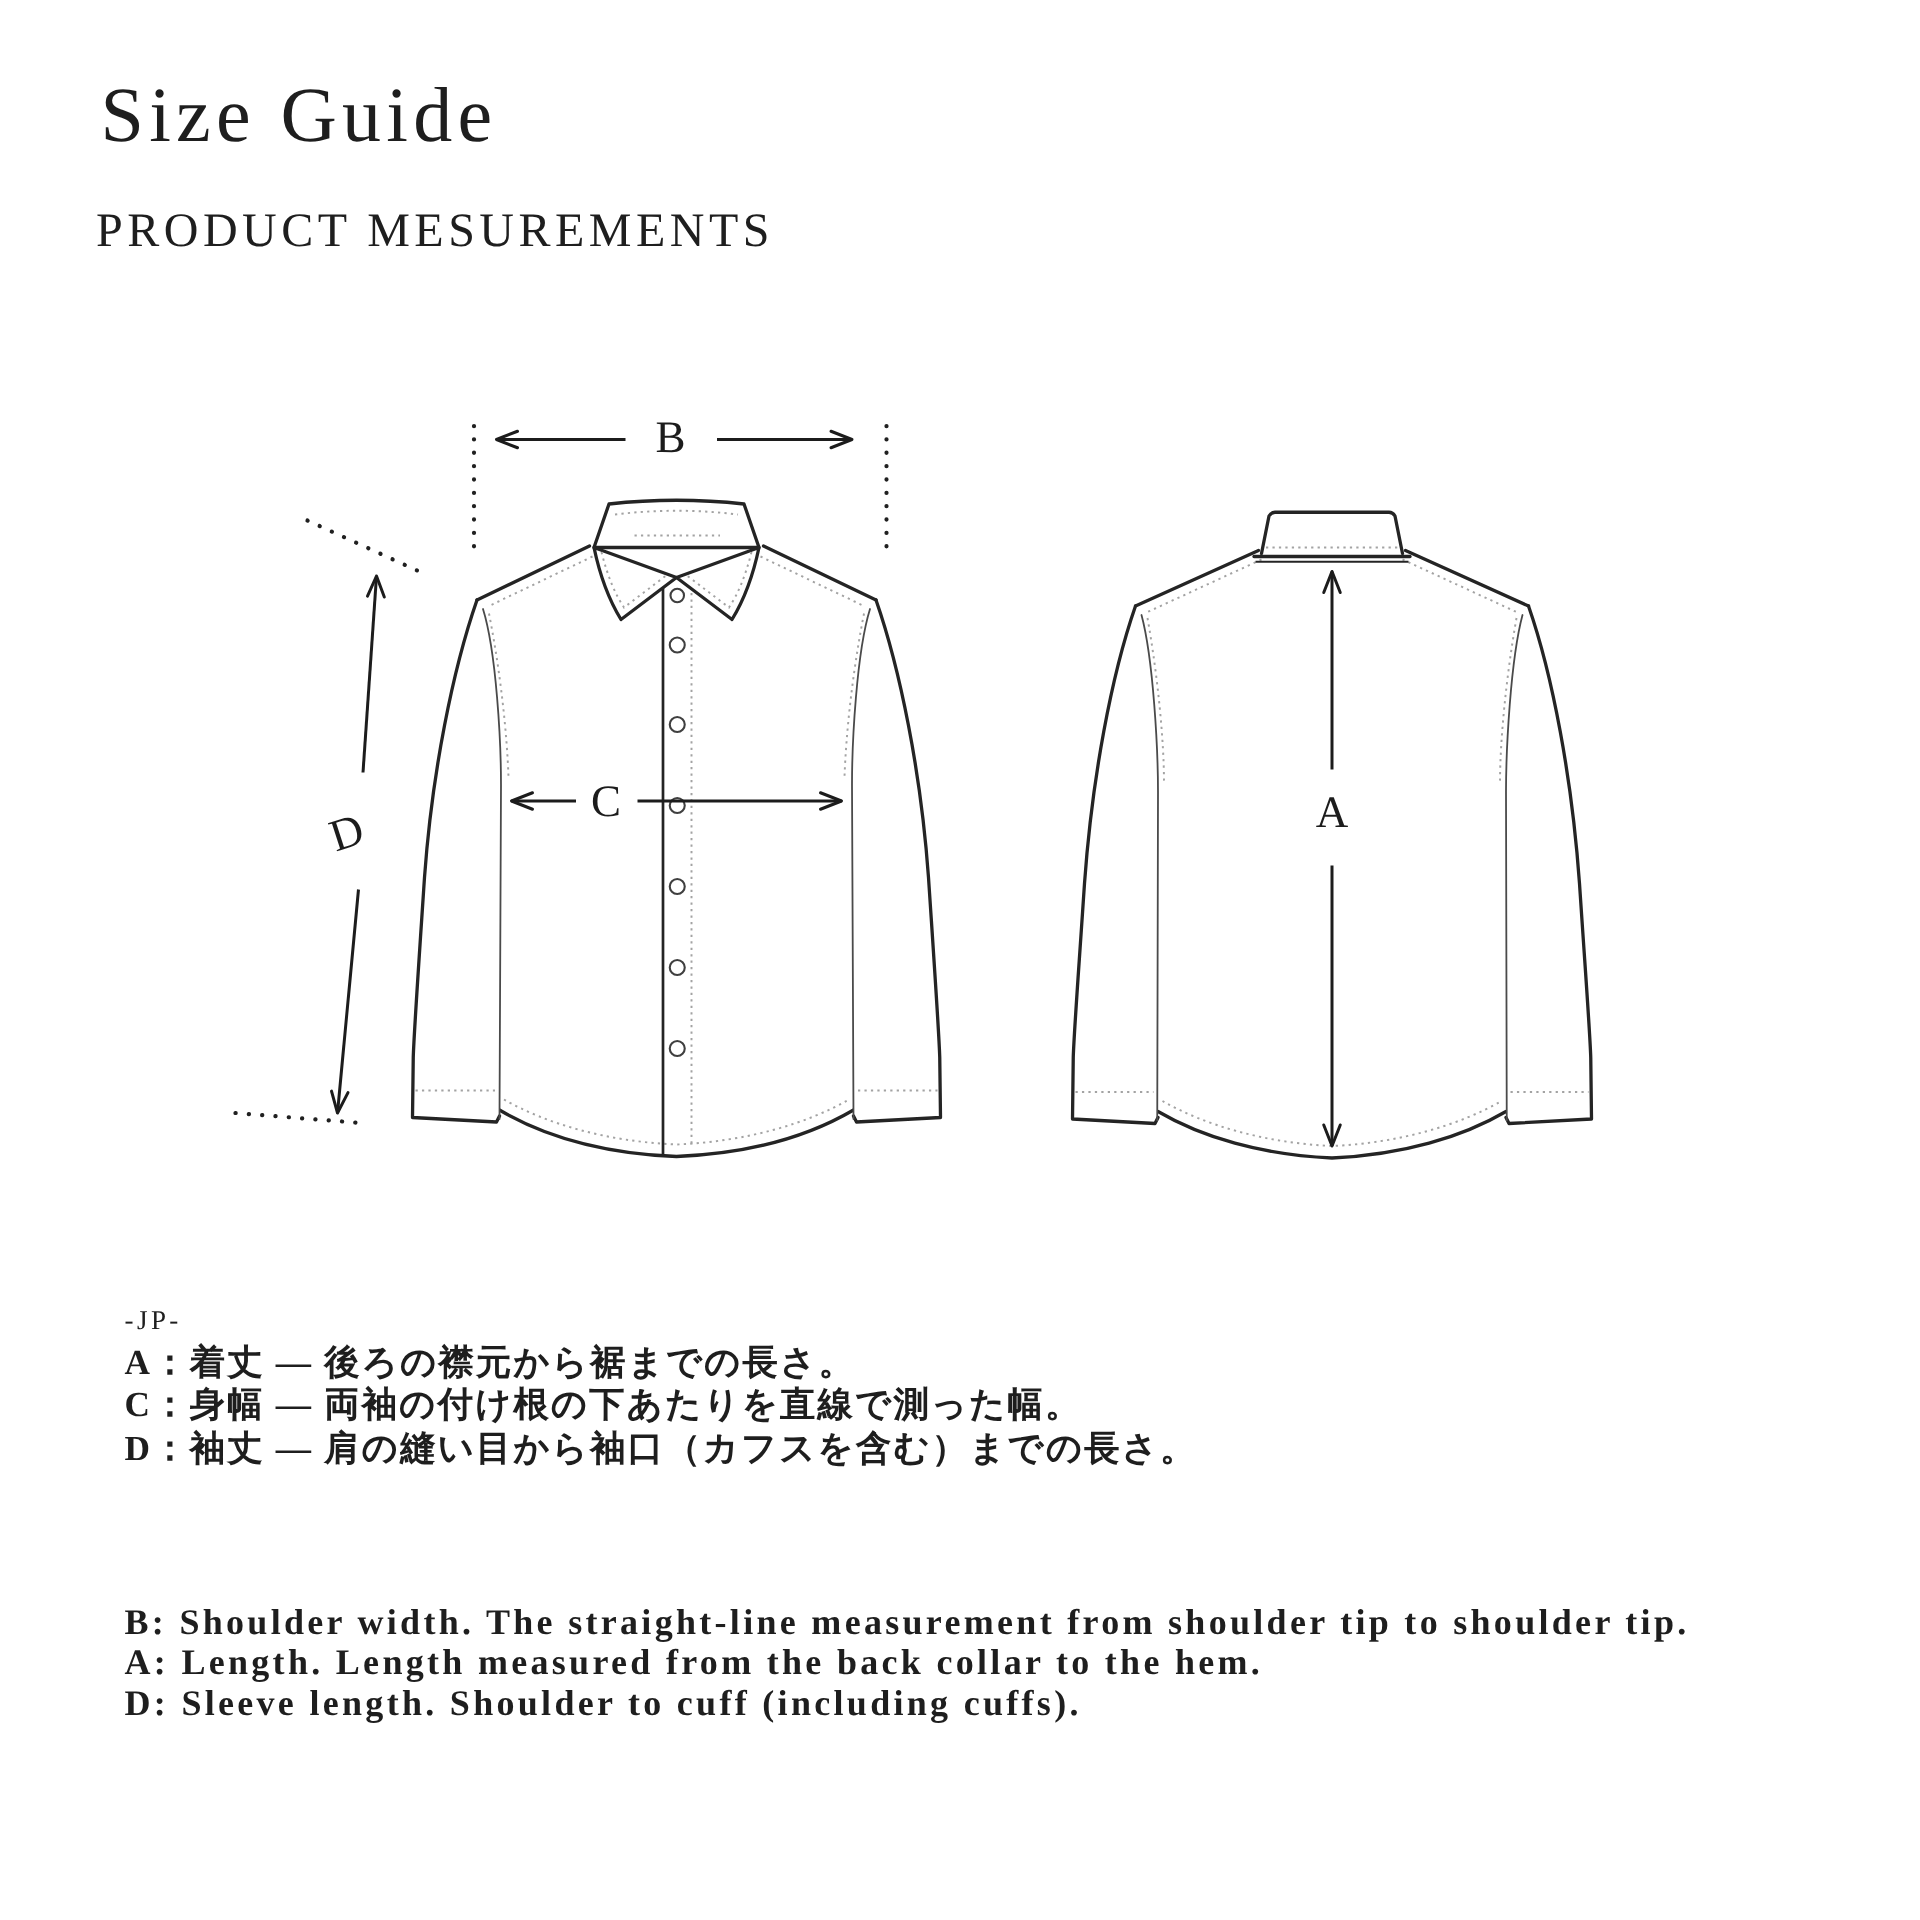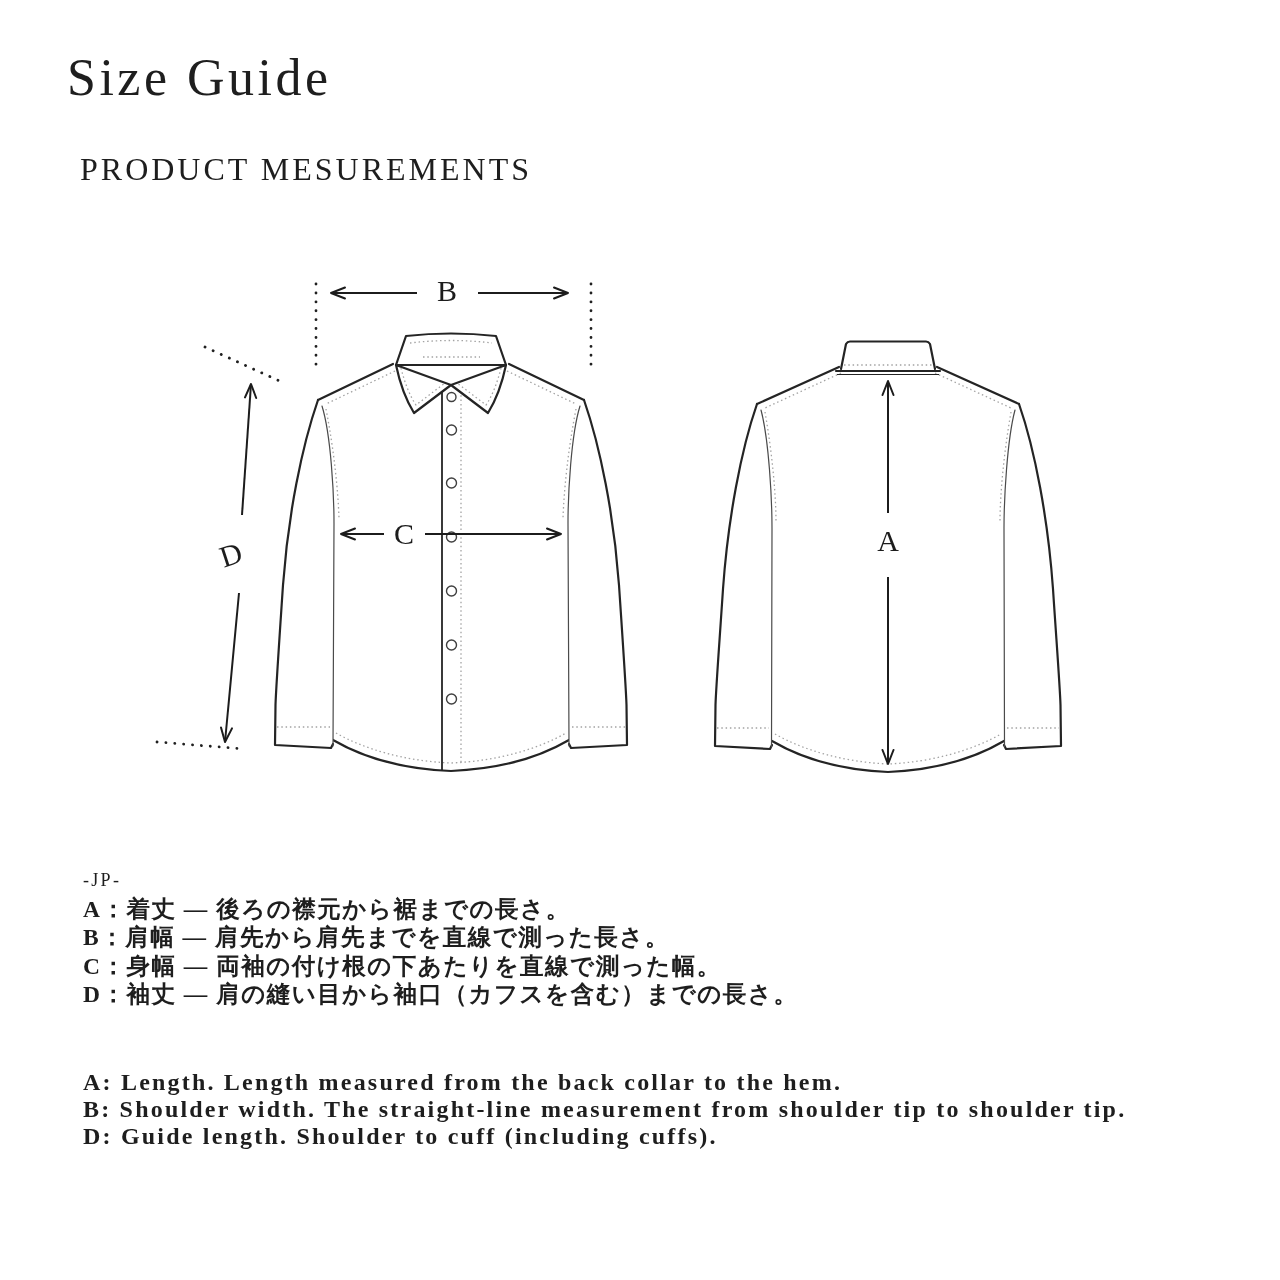--- a/index.html
+++ b/index.html
@@ -18,21 +18,21 @@
     color:var(--ink);
   }
   .page-title{
     position:absolute;left:67px;top:52px;
     font-size:52px;font-weight:400;line-height:1;
     letter-spacing:3.5px;margin:0;color:var(--ink);font-family:Liberation Serif, serif;
   }
   .page-subtitle{
     position:absolute;left:64px;top:137px;
     font-size:32px;font-weight:400;line-height:1;
-    letter-spacing:3px;margin:16px;color:var(--ink);
+    letter-spacing:3px;margin:0;color:var(--ink);
   }
   .diagram-svg{
     position:absolute;left:0;top:260px;
     width:1280px;height:560px;
     display:block;
   }
   .outline{fill:none;stroke:var(--line);stroke-width:2.2;stroke-linecap:round;stroke-linejoin:round;}
   .thinline{fill:none;stroke:var(--line);stroke-width:1.2;}
   .fillwhite{fill:#ffffff;stroke:none;}
   .seam{fill:none;stroke:#4a4a4a;stroke-width:1.2;stroke-linecap:round;}
@@ -169,24 +169,23 @@
         <polyline class="mhead" points="882.5,750 888,764 893.5,750"></polyline>
         <text class="mlabel" x="888" y="551">A</text>
       </g>
 
     </g>
   </svg>
 
   <div class="textblock jp-block">
     <div class="blk-heading">-JP-</div>
     <div class="blk-line">A：着丈 — 後ろの襟元から裾までの長さ。</div>
-    <div class="blk-line">B：肩幅 — 肩先から肩先までを直線で測った長さ。</div>
     <div class="blk-line">C：身幅 — 両袖の付け根の下あたりを直線で測った幅。</div>
     <div class="blk-line">D：袖丈 — 肩の縫い目から袖口（カフスを含む）までの長さ。</div>
   </div>
 
   <div class="textblock en-block">
+    <div class="blk-line">B: Shoulder width. The straight-line measurement from shoulder tip to shoulder tip.</div>
     <div class="blk-line">A: Length. Length measured from the back collar to the hem.</div>
-    <div class="blk-line">B: Shoulder width. The straight-line measurement from shoulder tip to shoulder tip.</div>
-    <div class="blk-line">D: Guide length. Shoulder to cuff (including cuffs).</div>
+    <div class="blk-line">D: Sleeve length. Shoulder to cuff (including cuffs).</div>
   </div>
 
 </div>
 
 </body></html>

